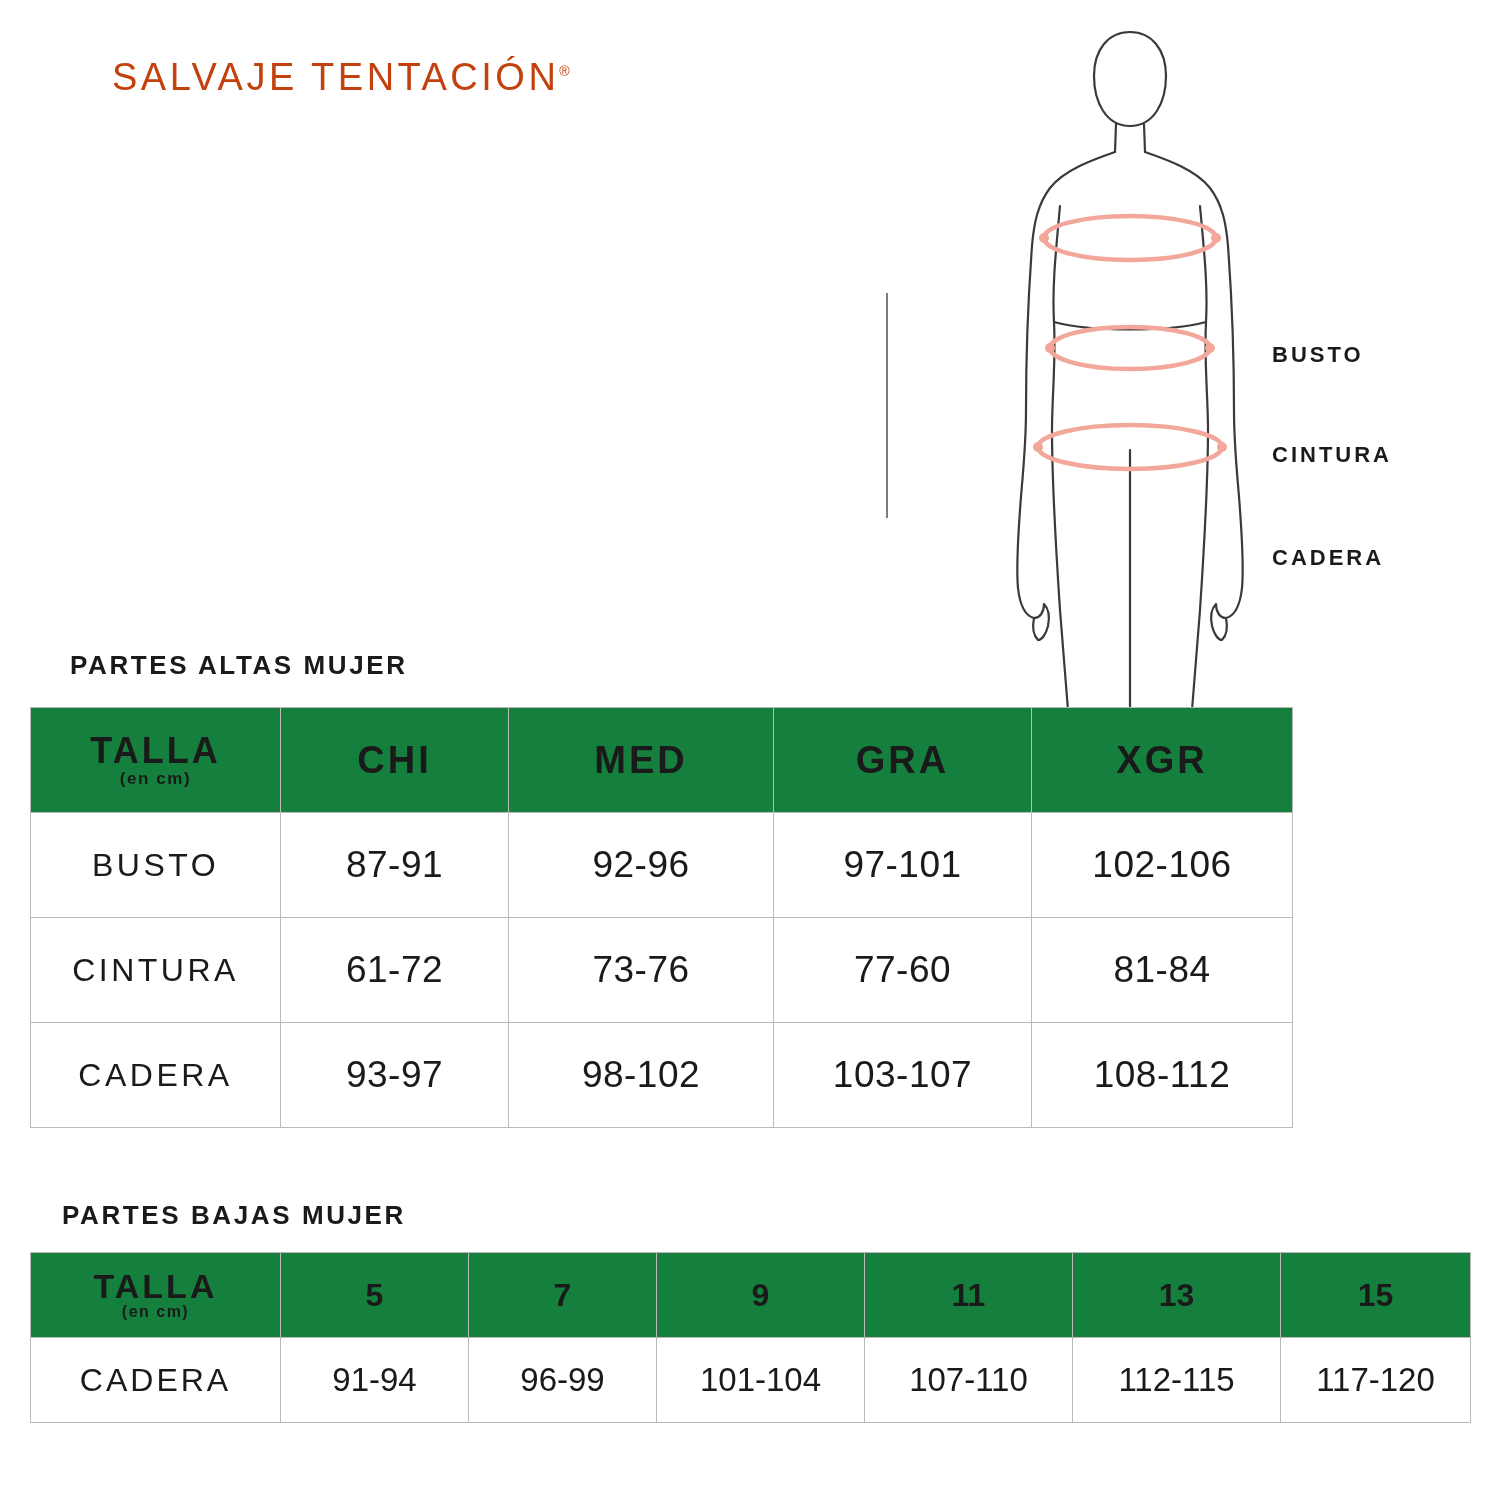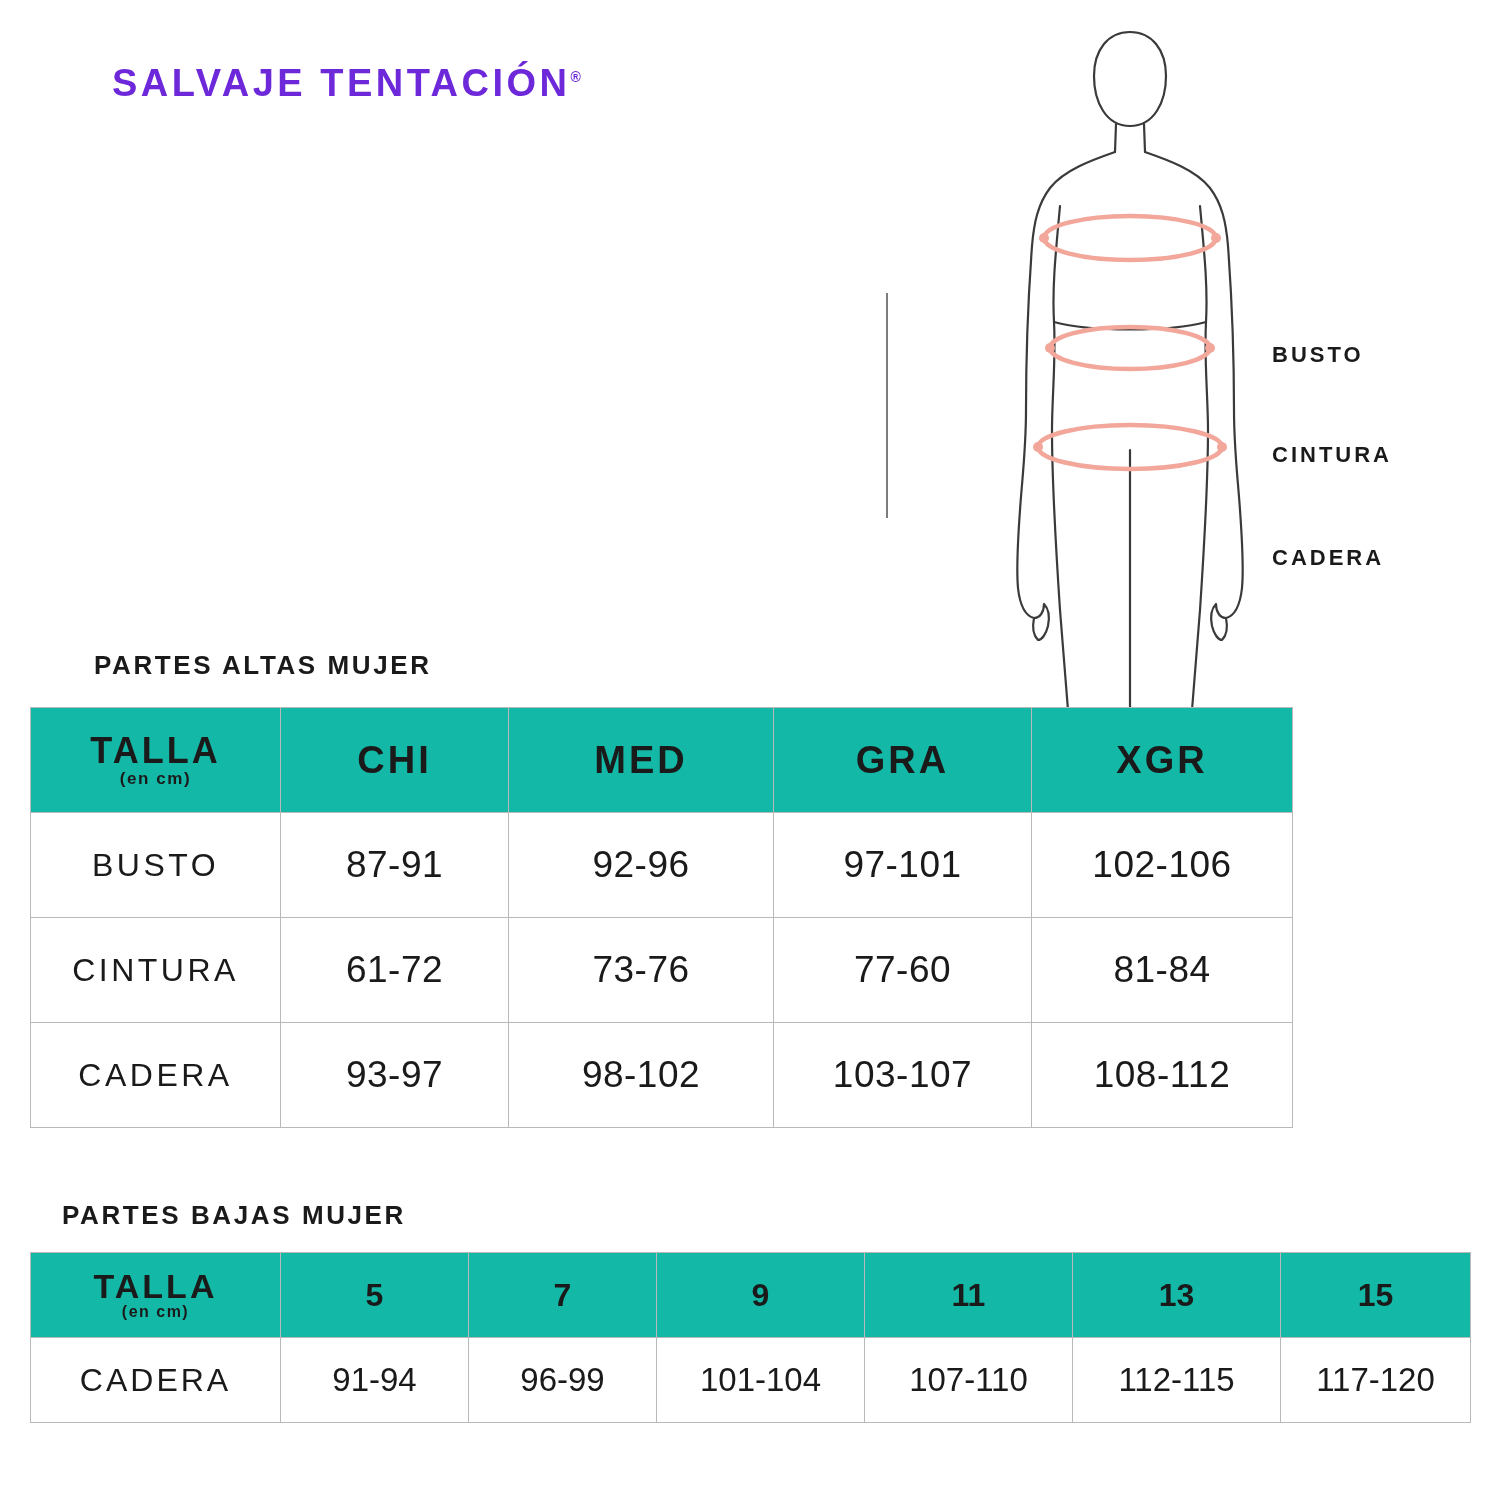--- a/index.html
+++ b/index.html
@@ -12,26 +12,26 @@
     height: 1500px;
     font-family: "Liberation Sans", sans-serif;
     color: #1a1a1a;
     position: relative;
     overflow: hidden;
   }
 
   
   .brand {
     position: absolute;
-    top: 62px;
+    top: 56px;
     left: 112px;
     font-size: 38px;
-    font-weight: bold;
+    font-weight: normal;
     letter-spacing: 3.5px;
-    color: #6d28d9;
+    color: #c2410c;
     white-space: nowrap;
   }
   .brand sup {
     font-size: 14px;
     vertical-align: super;
     letter-spacing: 0;
   }
 
   
   .intro {
@@ -94,36 +94,36 @@
   .m-cadera  { top: 215px; left: 0; }
 
   
   .section-caption {
     position: absolute;
     font-size: 26px;
     font-weight: bold;
     letter-spacing: 2.6px;
     color: #1a1a1a;
   }
-  .cap-top { left: 70px; top: 650px; margin-left: 24px; }
+  .cap-top { left: 70px; top: 650px; }
   .cap-bot { left: 62px; top: 1200px; }
 
   
   table {
     border-collapse: collapse;
     position: absolute;
     table-layout: fixed;
   }
   table td, table th {
     border: 1px solid #b9b9b9;
     text-align: center;
     font-weight: normal;
   }
   .hdr {
-    background: #14b8a6;
+    background: #15803d;
     color: #1a1a1a;
     font-weight: bold;
   }
 
   
   #table-top {
     left: 30px;
     top: 707px;
     width: 1262px;
   }

